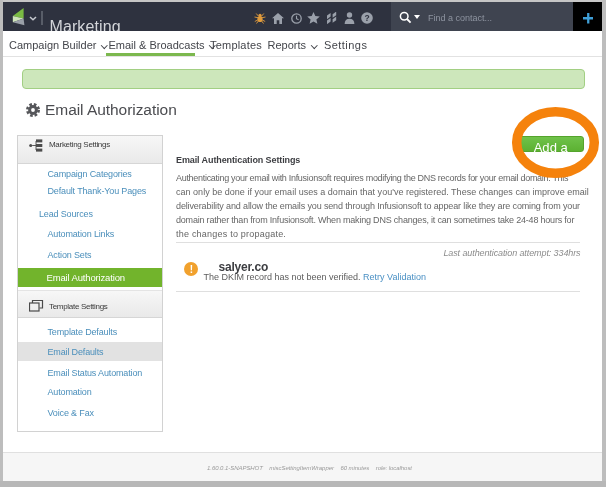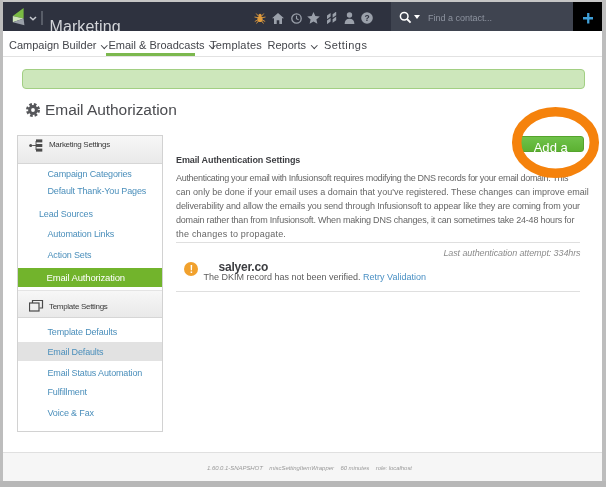--- a/index.html
+++ b/index.html
@@ -133,21 +133,21 @@
   <svg class="abs" style="left:29px;top:300px;" width="15" height="12" viewBox="0 0 15 12">
     <rect x="0.5" y="3" width="9.5" height="8" fill="none" stroke="#4a4a4a" stroke-width="1.2"></rect>
     <path d="M3.5,3 L3.5,0.5 L13.5,0.5 L13.5,8 L10.5,8" fill="none" stroke="#4a4a4a" stroke-width="1.2"></path>
   </svg>
   <div class="abs sbhead" style="left:49px;top:301.8px;">Template Settings</div>
 
   <div class="sblink" style="left:47.5px;top:326.9px;">Template Defaults</div>
   <div class="abs" style="left:18.3px;top:341.5px;width:144.2px;height:19.5px;background:#e2e2e2;"></div>
   <div class="sblink" style="left:47.5px;top:347px;">Email Defaults</div>
   <div class="sblink" style="left:47.5px;top:367.5px;">Email Status Automation</div>
-  <div class="sblink" style="left:47.5px;top:387.4px;">Fulfillment</div>
+  <div class="sblink" style="left:47.5px;top:387.4px;">Automation</div>
   <div class="sblink" style="left:47.5px;top:407.6px;">Voice &amp; Fax</div>
 
   <div class="abs" style="left:518px;top:136px;width:65.5px;height:15.5px;background:linear-gradient(#6fc24a,#5cb132);border:1px solid #55a42c;border-radius:3px;"></div>
   <div class="abs" style="left:518px;top:139.8px;width:65.5px;text-align:center;font-size:13px;font-weight:normal;color:#fff;letter-spacing:0.05px;">Add a Domain</div>
 
   <div class="abs" style="left:176px;top:155px;font-size:9px;font-weight:bold;color:#3d3e42;letter-spacing:-0.1px;">Email Authentication Settings</div>
 
   <div class="abs" style="left:176px;top:170.5px;font-size:9px;line-height:14.2px;color:#666;letter-spacing:0px;white-space:nowrap;"><span style="letter-spacing:-0.3px;">Authenticating your email with Infusionsoft requires modifying the DNS records for your email domain. This</span><br><span style="letter-spacing:0.02px;">can only be done if your email uses a domain that you've registered. These changes can improve email</span><br><span style="letter-spacing:-0.13px;">deliverability and allow the emails you send through Infusionsoft to appear like they are coming from your</span><br><span style="letter-spacing:-0.2px;">domain rather than from Infusionsoft. When making DNS changes, it can sometimes take 24-48 hours for</span><br><span style="letter-spacing:0.22px;">the changes to propagate.</span></div>
 
   <div class="abs" style="left:176px;top:242px;width:404px;height:1px;background:#dfdfdf;"></div>

